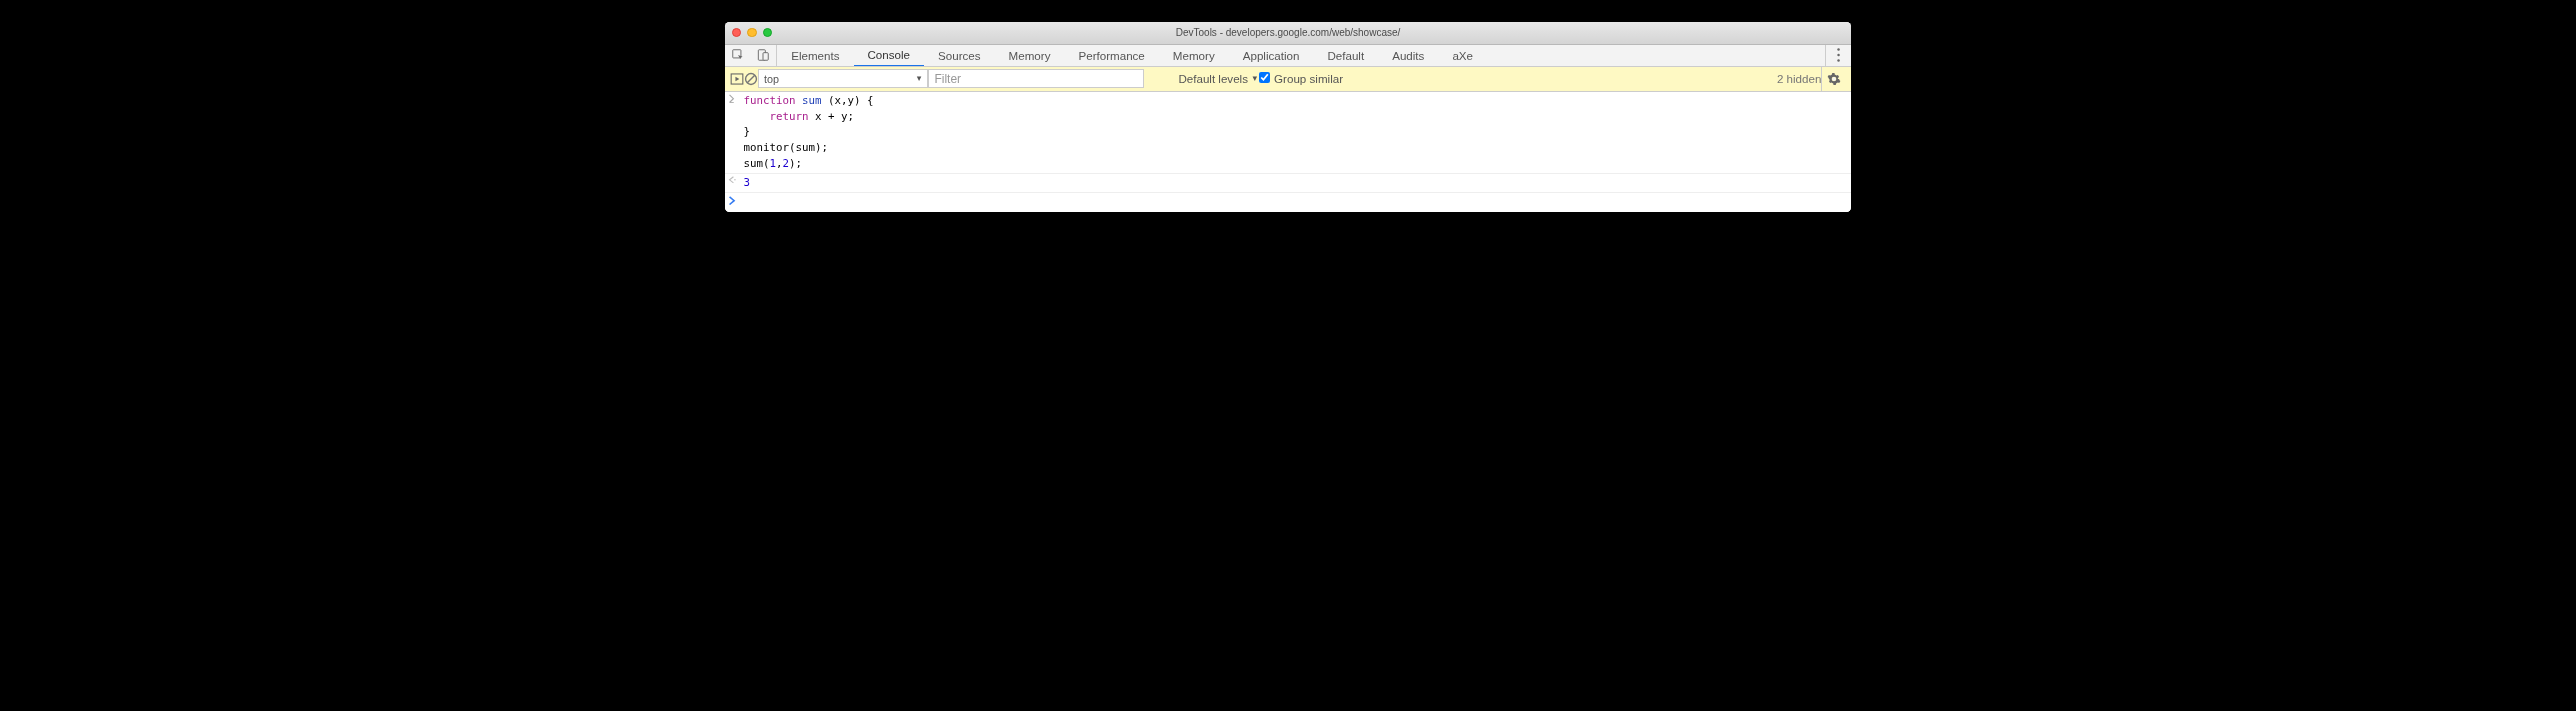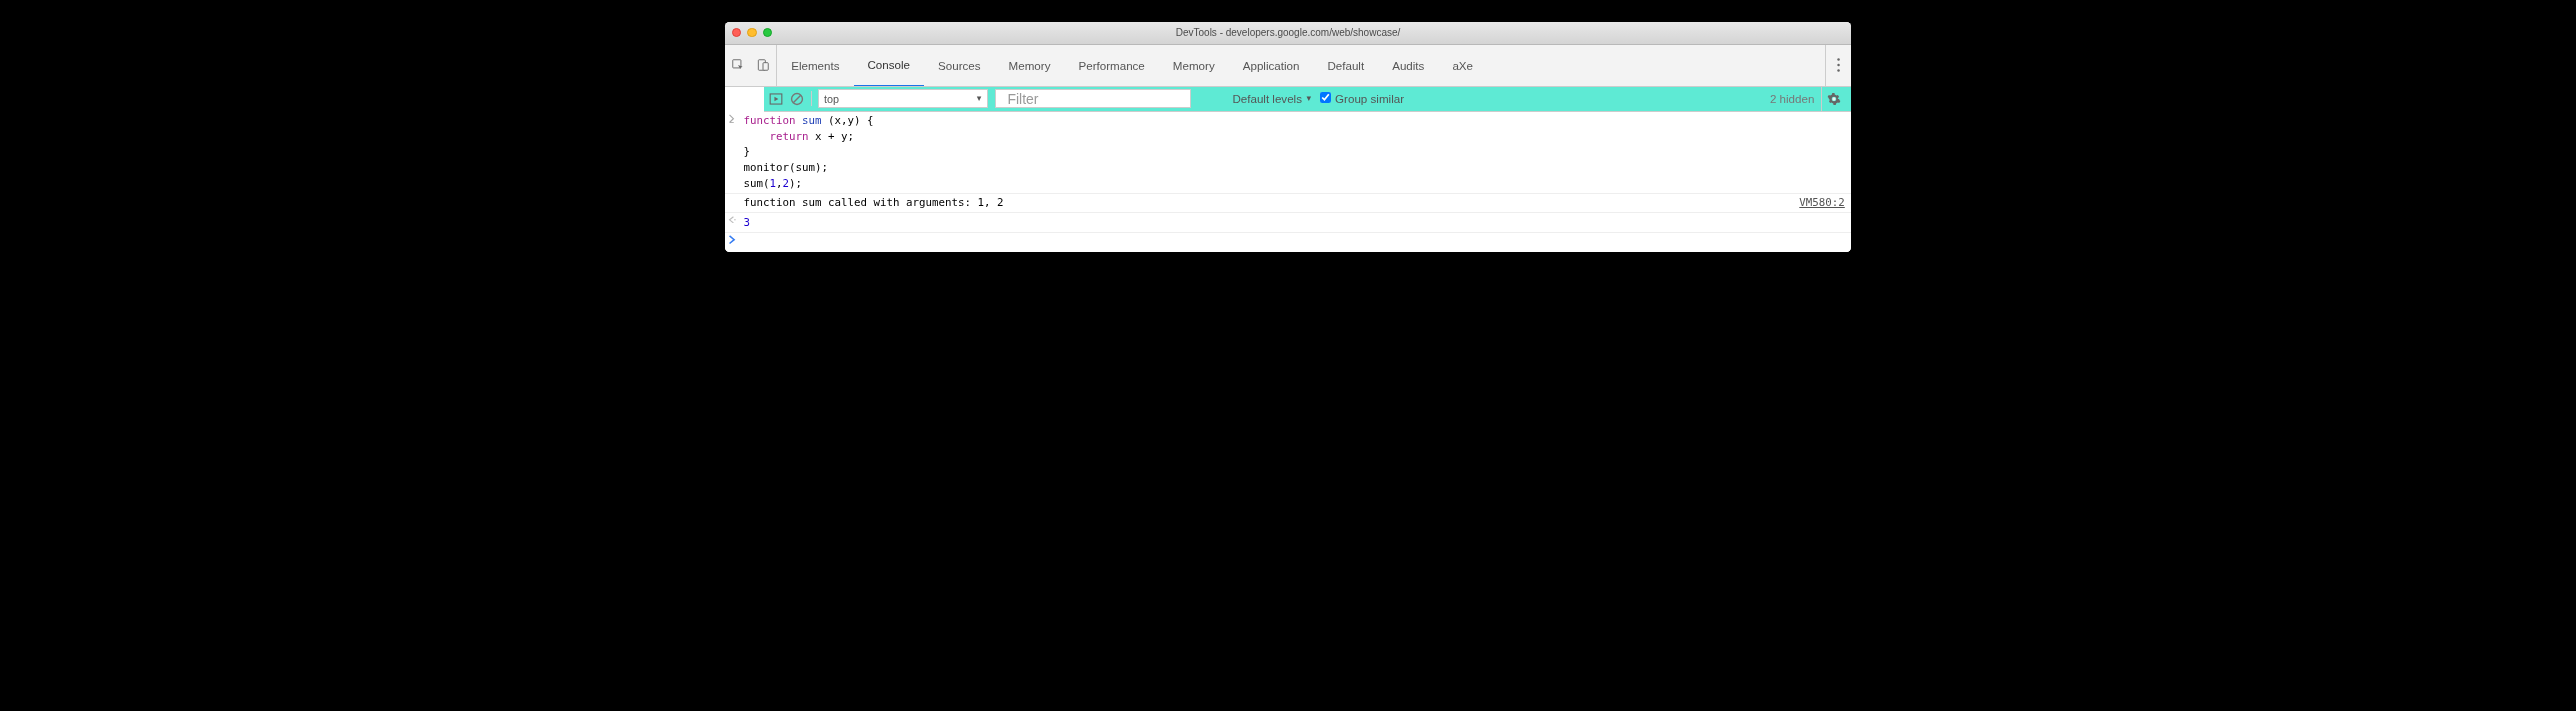--- a/index.html
+++ b/index.html
@@ -37,21 +37,21 @@
     width: 9.3px; height: 9.3px; border-radius: 50%;
   }
   .tl.red { background:#ff5f57; border:0.4px solid #e14138;}
   .tl.yellow { background:#ffbd2e; border:0.4px solid #e1a116;}
   .tl.green { background:#28c940; border:0.4px solid #16a62b;}
   .titletext {
     position:absolute; left:0; right:0; text-align:center;
     font-size:10px; color:#4a4a4a;
   }
   .tabs {
-    height: 42px;
+    height: 22px;
     background: #f3f3f3;
     border-bottom: 0.8px solid #ccc;
     display:flex;
     align-items:stretch;
     color:#555;
   }
   .tabs .left-tools {
     display:flex; align-items:center;
     border-right:0.8px solid #ccc;
     padding: 0 6.2px;
@@ -75,42 +75,41 @@
     font-weight:400;
   }
   .tabs .spacer { flex:1; }
   .tabs .kebab {
     width:26px; border-left:0.8px solid #ccc;
     display:flex; align-items:center; justify-content:center;
     cursor:pointer;
   }
   .toolbar {
     height: 25px;
-    background:#5eead4;
+    background:#fef9c3;
     border-bottom:0.8px solid #ccc;
     display:flex;
     align-items:center;
     padding: 0 4.6px;
-    gap:7px;
+    gap:0;
     color:#555;
-    margin-left:39px;
   }
   .tb-sep { width:0.8px; height:15.4px; background:#ccc; }
   .context-select {
     display:flex; align-items:center; justify-content:space-between;
     width:170px; height:18.5px;
     border:0.8px solid #ccc; background:#fff;
     padding:0 4.6px; font-size:10.8px;
     cursor:pointer;
   }
   .context-select .tri { font-size:7.7px; color:#555;}
   .filter-input {
-    width:196px; height:18.5px;
+    width:216px; height:18.5px;
     border:0.8px solid #ccc; background:#fff;
-    padding:0 11px; font-size:14px;
+    padding:0 5px; font-size:12px;
     color:#333;
   }
   .filter-input::placeholder { color:#999; }
   .levels {
     display:flex; align-items:center; gap:3.1px; font-size:11.6px;
     cursor:pointer;
     padding-left:34px;
   }
   .levels .tri{font-size:7.7px;color:#555;}
   .chk {
@@ -253,25 +252,20 @@
             <line x1="2.5" y1="11.2" x2="7.5" y2="11.2" stroke="#a8a8a8" stroke-width="1.3"></line>
           </svg>
       </div>
       <div class="content" id="code-content"><span class="kw">function</span><span> </span><span class="fn">sum</span><span> (x,y) {
     </span><span class="kw">return</span><span> x + y;
 }
 monitor(sum);
 sum(</span><span class="num">1</span><span>,</span><span class="num">2</span><span>);</span></div>
     </div>
 
-    <div class="row">
-      <div class="gutter"></div>
-      <div class="content">function sum called with arguments: 1, 2</div>
-      <div><a class="src-link">VM580:2</a></div>
-    </div>
 
     <div class="row">
       <div class="gutter output-gutter">
         <svg width="9.3" height="7.7" viewBox="0 0 12 10">
             <path d="M7 1 L2 5 L7 9" fill="none" stroke="#bdbdbd" stroke-width="1.5"></path>
             <circle cx="9" cy="5" r="1" fill="#bdbdbd"></circle>
           </svg>
       </div>
       <div class="content ret-num">3</div>
     </div>

